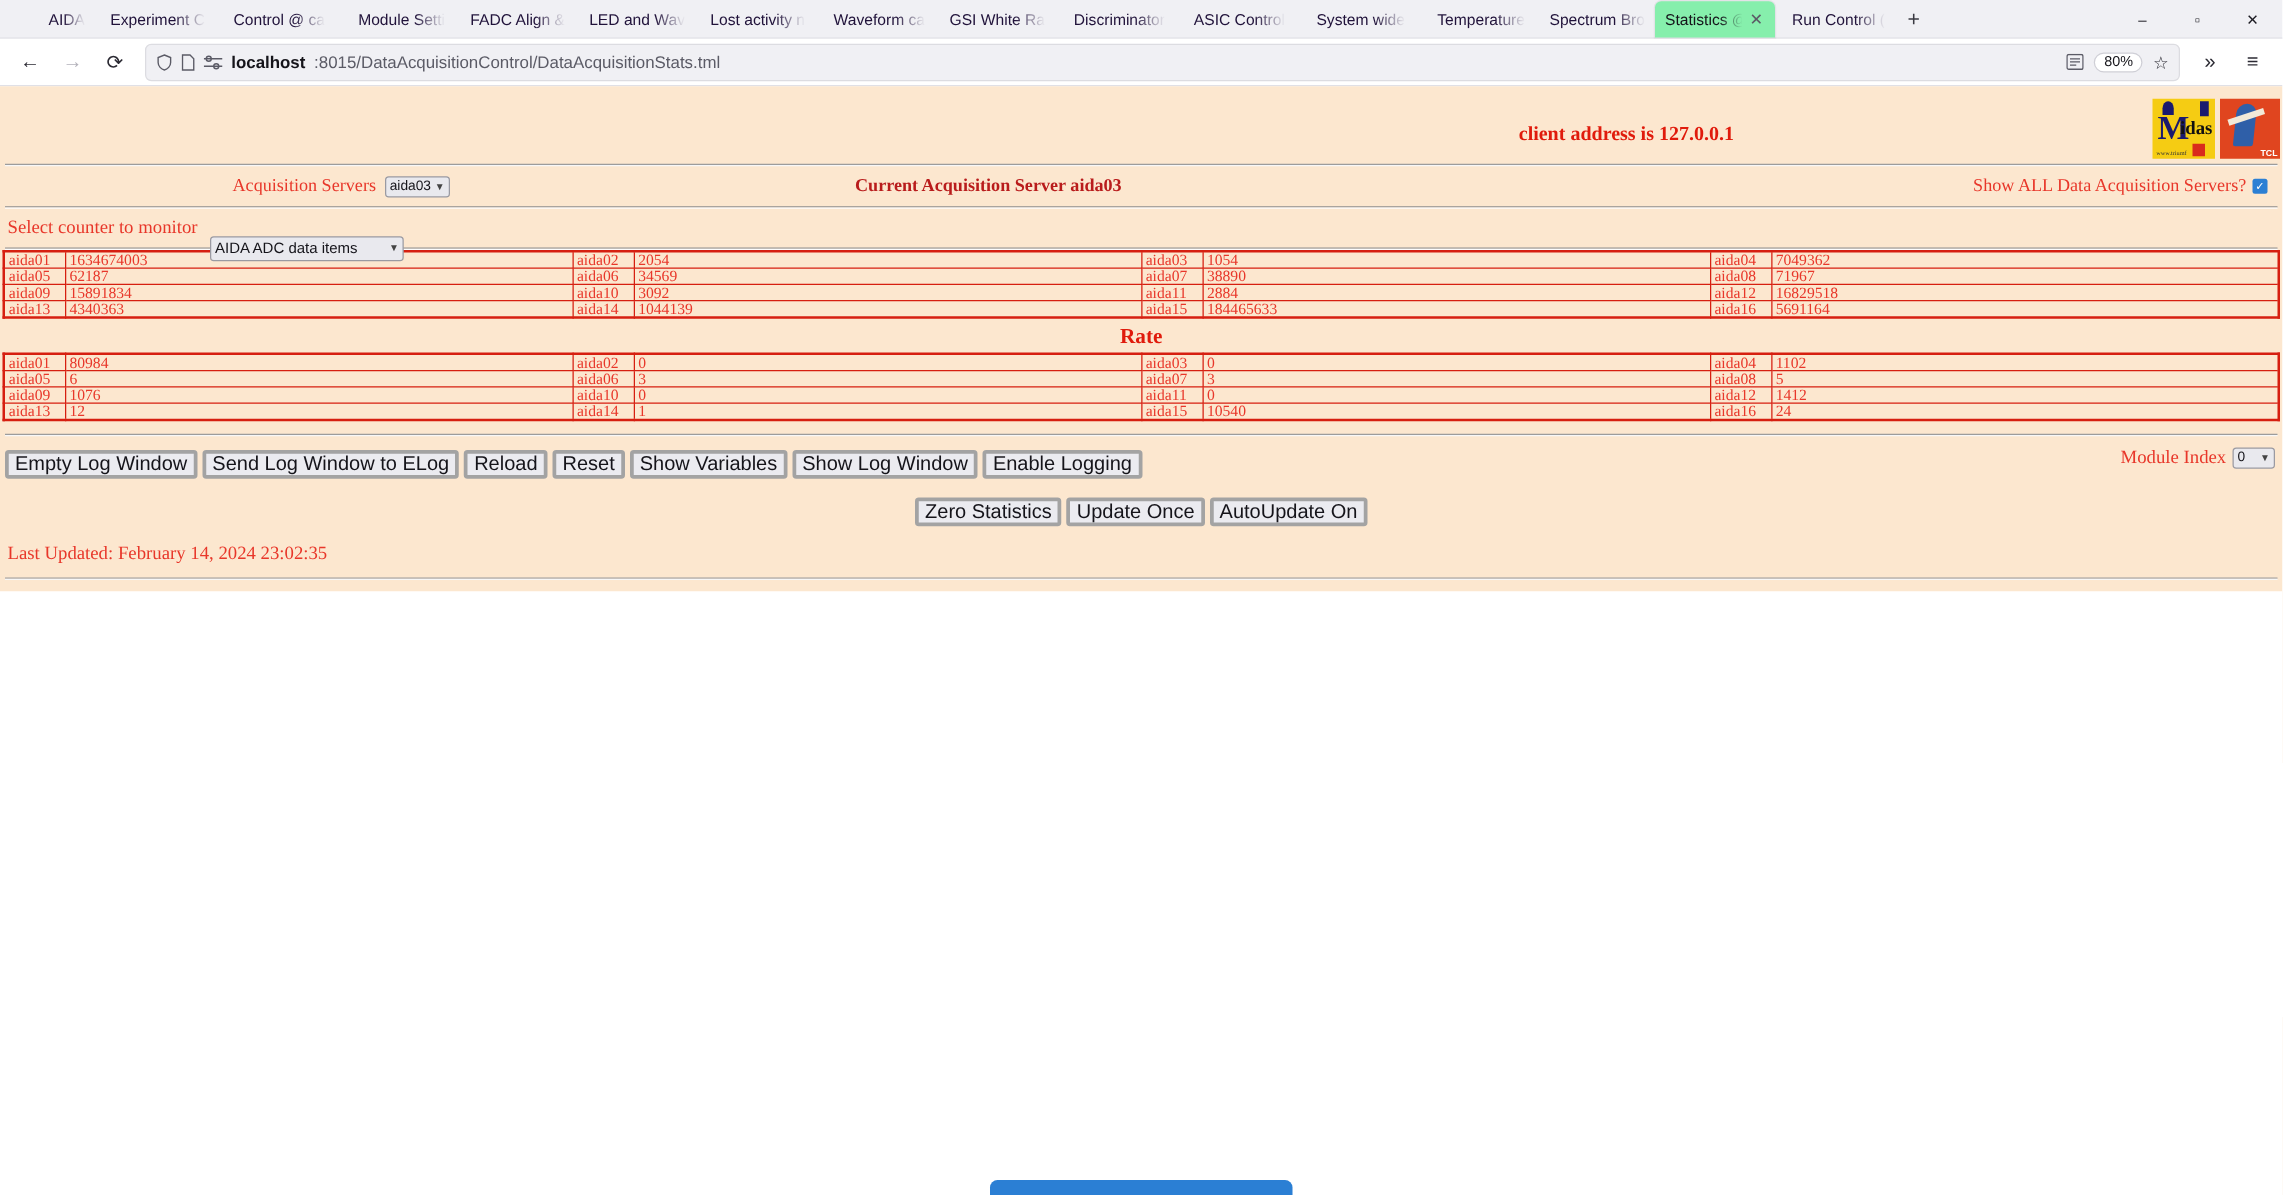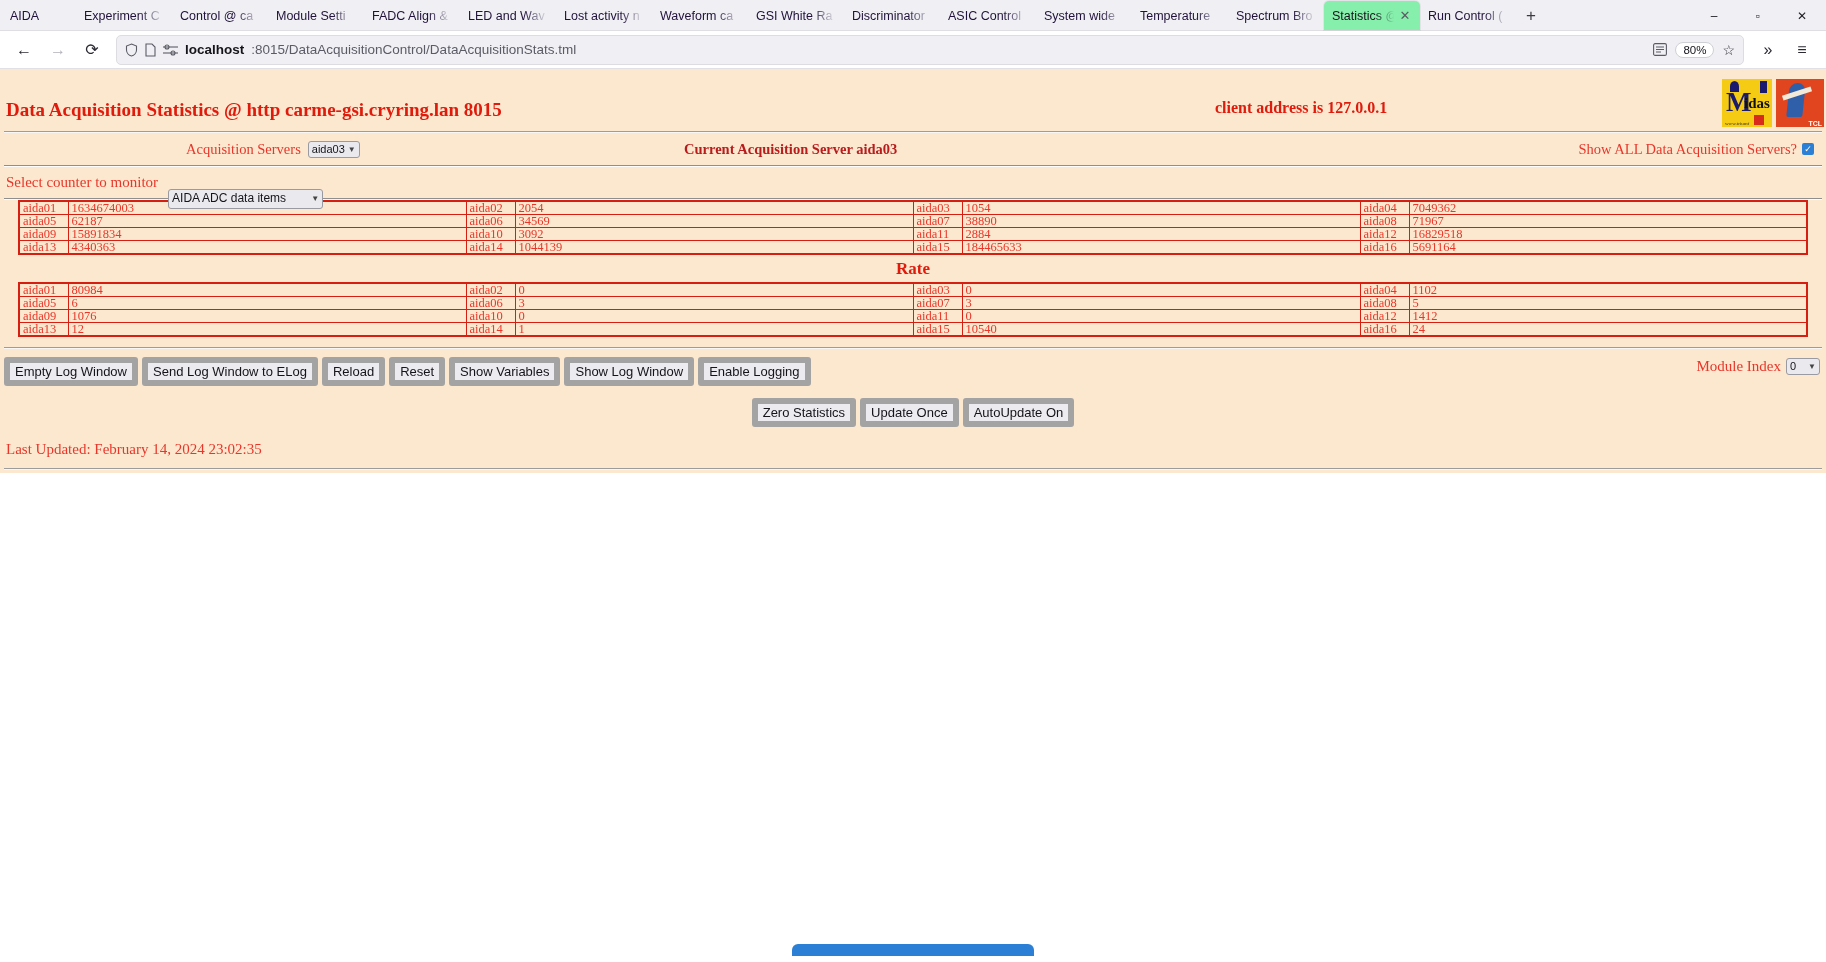--- a/index.html
+++ b/index.html
@@ -22,20 +22,21 @@
     display:flex; align-items:center; gap:4px;
     padding:0 8px; font-size:12.5px; color:#20123a;
     position:relative; border-radius:5px 5px 0 0;
     white-space:nowrap; overflow:hidden;
   }
   .tab.first { width:74px; }
   .tab .tablabel {
     overflow:hidden; flex:1 1 auto; white-space:nowrap;
     -webkit-mask-image:linear-gradient(to right, #000 70%, transparent 100%);
     mask-image:linear-gradient(to right, #000 70%, transparent 100%);
+    text-align:right;
   }
   .tab.active { background:#86efac; box-shadow:0 0 0 1px rgba(0,0,0,.05); }
   .tab.active .tablabel { color:#15141a; }
   .tab .tabclose {
     font-size:13px; line-height:1; color:#5b5b66; flex:0 0 auto;
     width:14px; text-align:center;
   }
   .newtab {
     width:30px; height:28px; display:flex; align-items:center; justify-content:center;
     font-size:17px; color:#3a3a42; border-radius:4px; flex:0 0 auto;
@@ -172,29 +173,29 @@
     width:100%; border-collapse:collapse; table-layout:fixed;
     font-family:"Liberation Serif", serif; font-size:12.5px; color:#e8372a;
     border:2px solid #d61f10;
   }
   table.stat td {
     border:1px solid #d61f10; padding:0 3px; height:12.4px; line-height:12px;
     overflow:hidden; white-space:nowrap;
   }
   table.stat td.k { width:49px; }
   table.stat td.v { }
-  .tblwrap { padding:0 18px; }
+  .tblwrap { padding:0 2px; }
 
   .btnrow {
     display:flex; align-items:center; gap:4px; padding:9px 4px 0 4px;
     position:relative; height:35px;
   }
   .btn {
-    font-family:"Liberation Sans", sans-serif; font-size:13px;
-    background:#ebebf0; border:6px solid #a3a3a3; border-radius:3px;
+    font-family:"Liberation Sans", sans-serif; font-size:16px;
+    background:#ebebf0; border:3px solid #a3a3a3; border-radius:3px;
     padding:2px 5px; color:#15141a; line-height:13px; white-space:nowrap;
   }
   .modidx {
     position:absolute; right:6px; top:9px; display:flex; align-items:center;
     gap:5px; font-size:15px;
   }
   .centerbtns {
     display:flex; justify-content:center; gap:4px; padding-top:14px;
   }
   .lastupd {
@@ -316,21 +317,20 @@
       </span>
     </div>
     <div class="navbtn">»</div>
     <div class="navbtn">≡</div>
   </div>
 </div>
 
 <div class="page">
 
   <div class="hdrrow">
-    <div class="maintitle">Data Acquisition Statistics @ http carme-gsi.cryring.lan 8015</div>
     <div class="clientaddr">client address is 127.0.0.1</div>
     <div class="logos">
       <div class="logo-midas">
         <div class="dot"></div>
           <div class="flag"></div>
         <div class="m">M</div>
           <div class="idas">idas</div>
         <div class="sub">www.triumf</div>
           <div class="sq"></div>
       </div>

